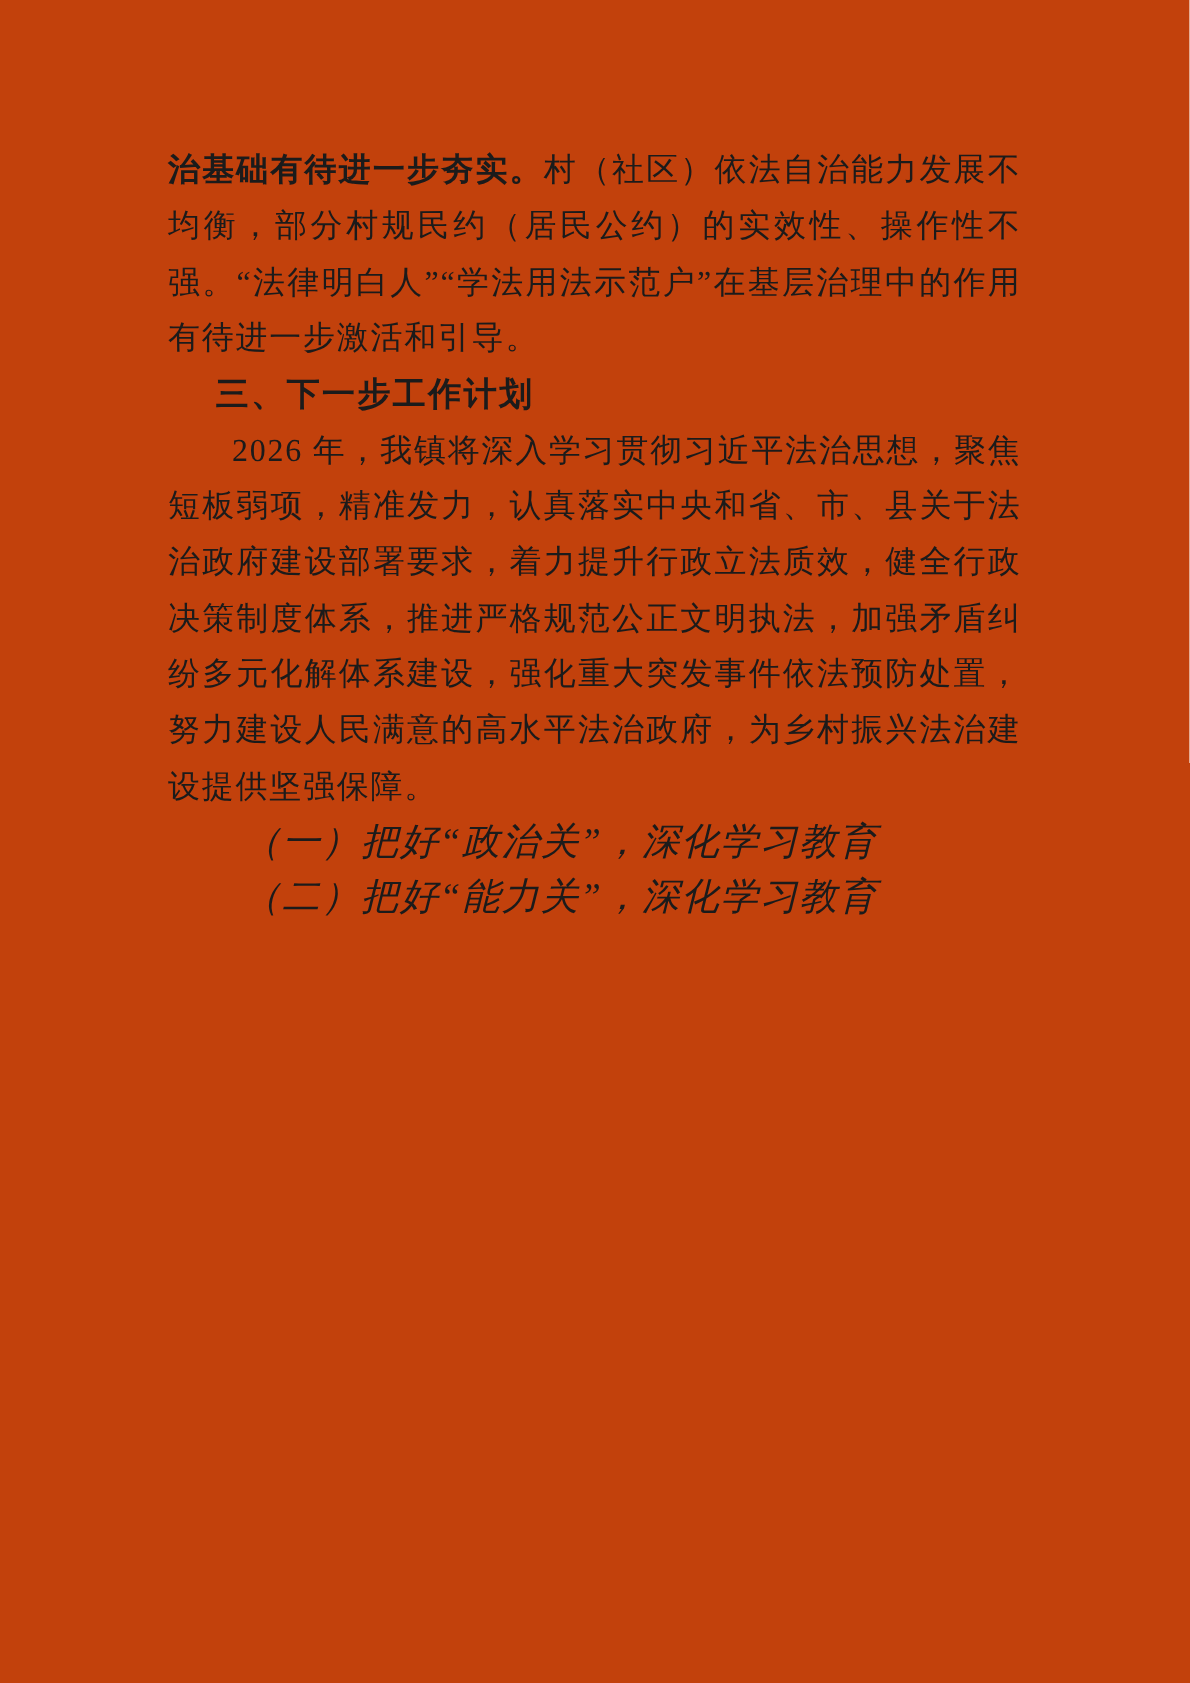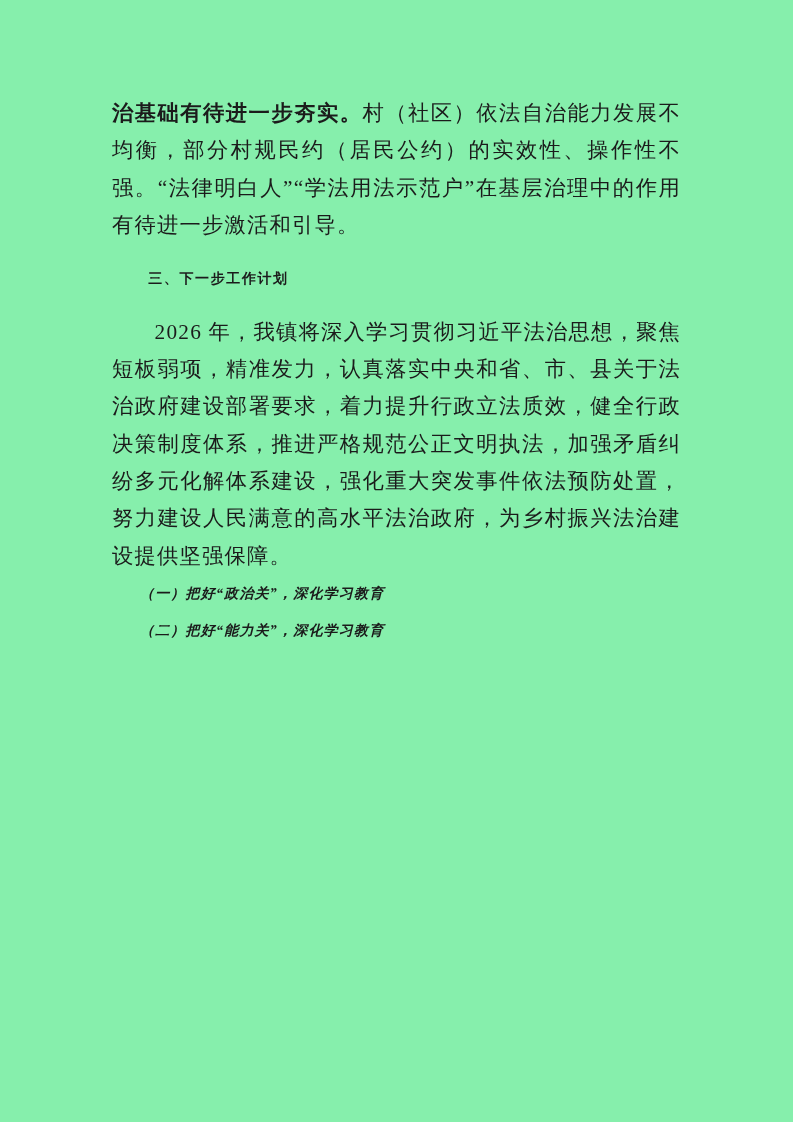--- a/index.html
+++ b/index.html
@@ -4,21 +4,21 @@
 <style>
   html, body {
     margin: 0;
     padding: 0;
     background: #ffffff;
   }
   .page {
     position: relative;
     width: 793px;
     height: 1122px;
-    background: #86efac;
+    background: #c2410c;
     overflow: hidden;
     font-family: "Liberation Serif", serif;
     color: #1b1b1b;
   }
   .content {
     position: absolute;
     left: 112px;
     top: 95px;
     width: 569px;
     font-size: 21.3px;
@@ -32,36 +32,36 @@
     padding: 0;
     text-indent: 2em;
   }
   .para.no-indent {
     text-indent: 0;
   }
   .bold-lead {
     font-weight: 700;
   }
   .h-main {
-    margin: 16px;
+    margin: 0;
     padding: 0;
     font-family: "Liberation Sans", sans-serif;
     font-weight: 700;
-    font-size: 14px;
+    font-size: 22px;
     line-height: 37.33px;
     text-indent: 1.45em;
     letter-spacing: 1.6px;
   }
   .h-sub {
     margin: 0;
     padding: 0;
     font-family: "Liberation Serif", serif;
-    font-weight: 700;
+    font-weight: 400;
     font-style: italic;
-    font-size: 14px;
+    font-size: 25px;
     line-height: 37.33px;
     text-indent: 2em;
   }
 </style>
 </head>
 <body>
 
 <div class="page">
   <div class="content">
 

